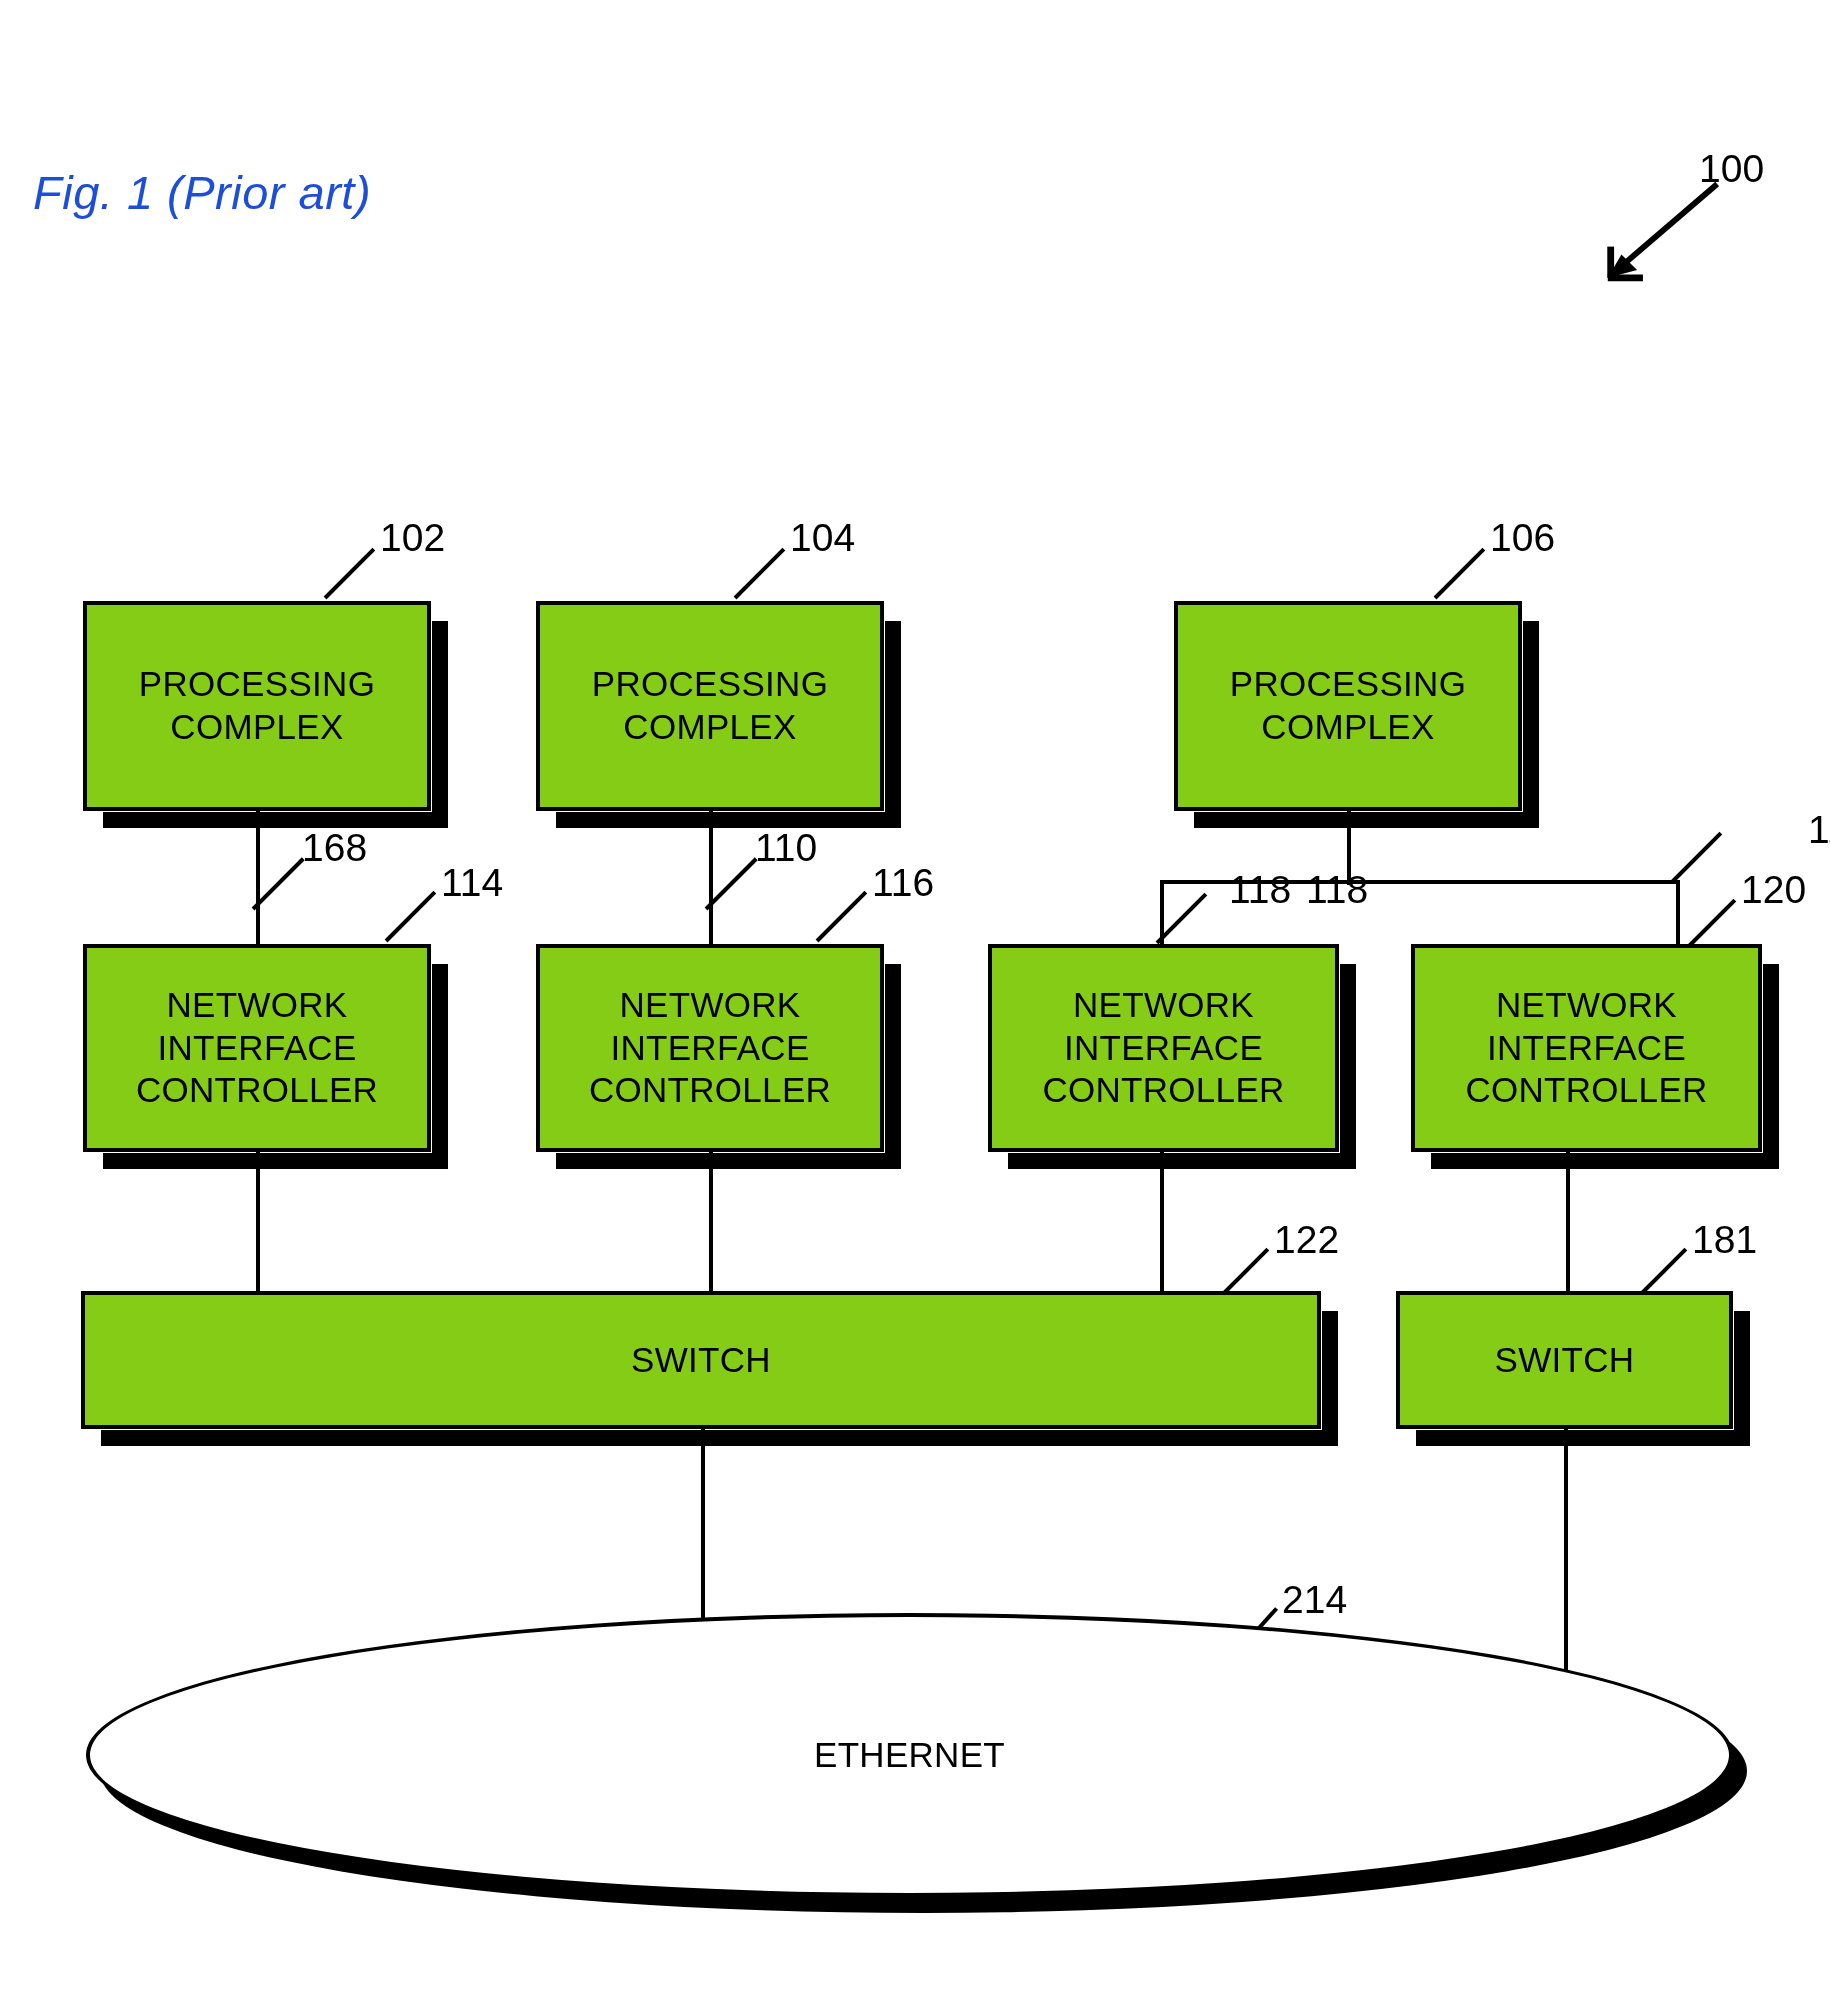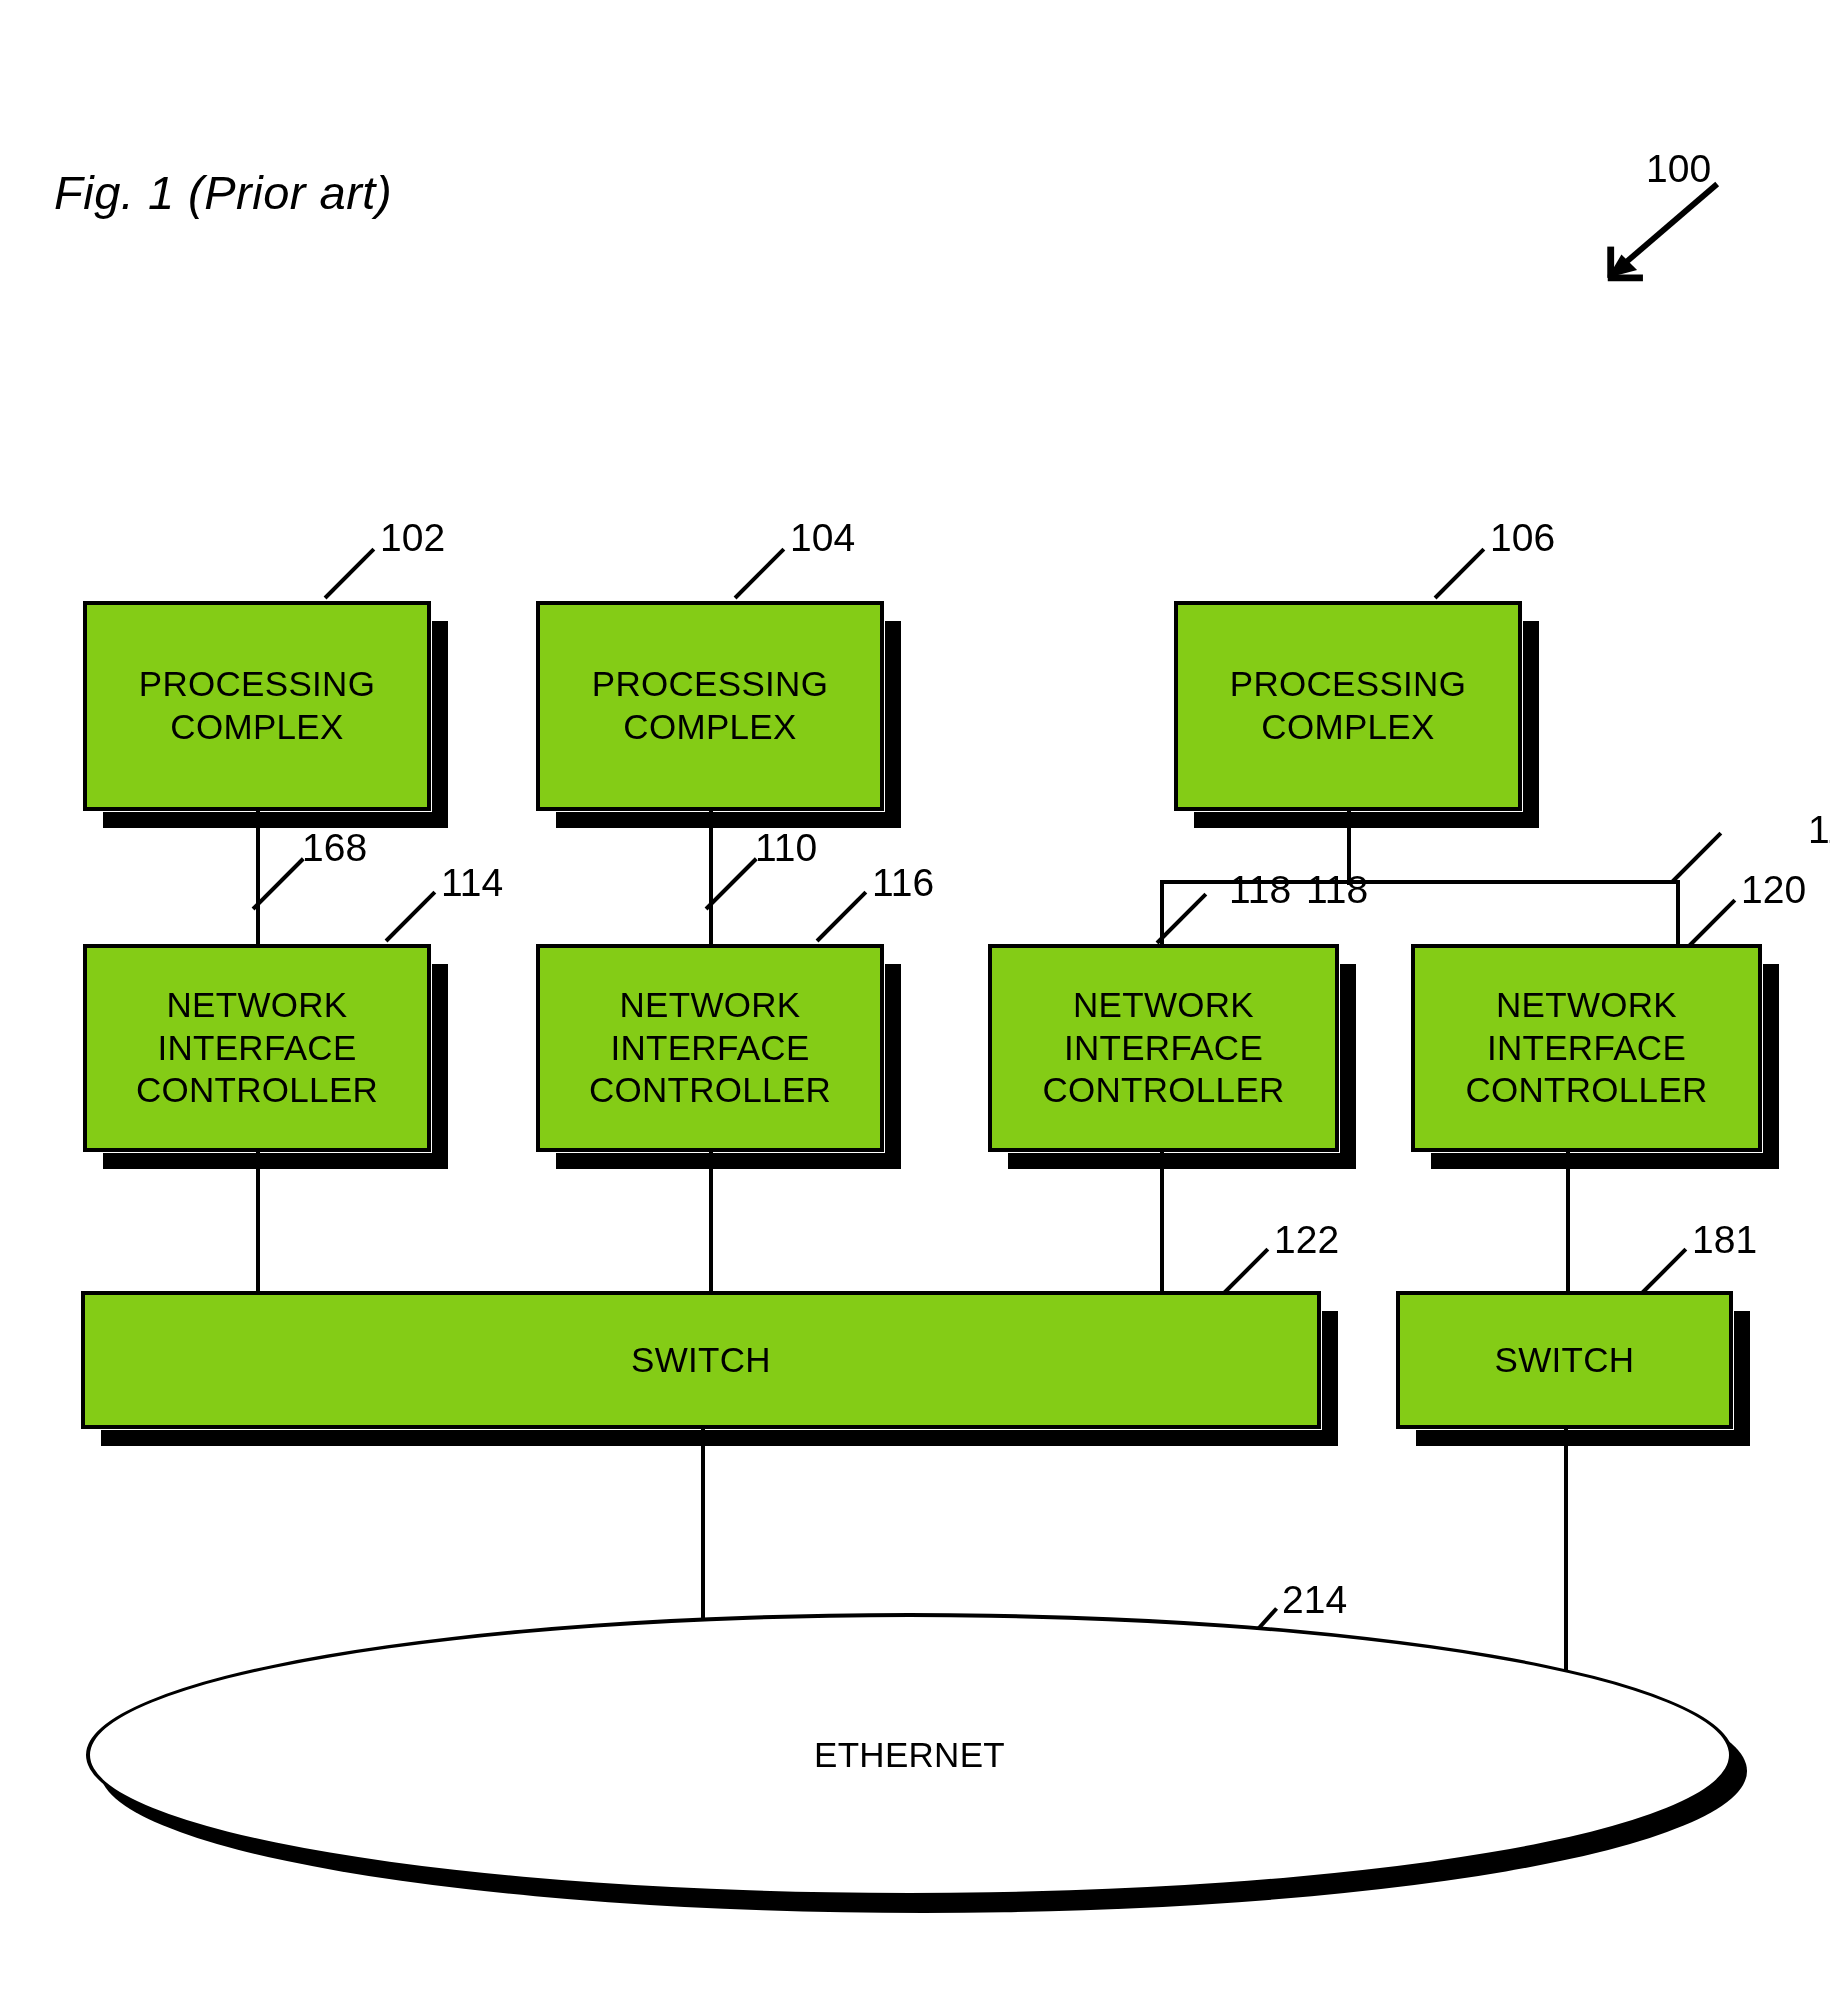--- a/index.html
+++ b/index.html
@@ -18,24 +18,23 @@
     overflow: hidden;
   }
   
   .fig-title {
     position: absolute;
     left: 33px;
     top: 165px;
     font-size: 47px;
     font-style: italic;
     font-weight: normal;
-    color: #000000;
+    color: #1d4ed8;
     white-space: nowrap;
     letter-spacing: 0.5px;
-    margin-left: 21px;
   }
   
   .ref-num {
     position: absolute;
     font-size: 39px;
     color: #000;
     white-space: nowrap;
     line-height: 1;
   }
   
@@ -138,21 +137,21 @@
     z-index: 2;
   }
 </style>
 </head>
 <body>
 
 <div id="figure">
 
   <div class="fig-title">Fig. 1 (Prior art)</div>
 
-  <div class="ref-num" style="left:1646px; top:149px;">100</div>
+  <div class="ref-num" style="left:1699px; top:149px;">100</div>
   <svg class="main-arrow" style="left:1598px; top:176px;" width="127" height="108" viewBox="0 0 130 110">
     <line x1="122" y1="8" x2="24" y2="92" stroke="#000" stroke-width="6"></line>
     <polygon points="10,104 40,96 24,80" fill="#000"></polygon>
     <line x1="10" y1="104" x2="46" y2="104" stroke="#000" stroke-width="7"></line>
     <line x1="13" y1="104" x2="13" y2="72" stroke="#000" stroke-width="7"></line>
   </svg>
 
   <div class="ref-num" style="left:380px; top:518px;">102</div>
   <div class="leader" style="left:325px; top:596px; width:69px; transform:rotate(-45deg);"></div>
 

